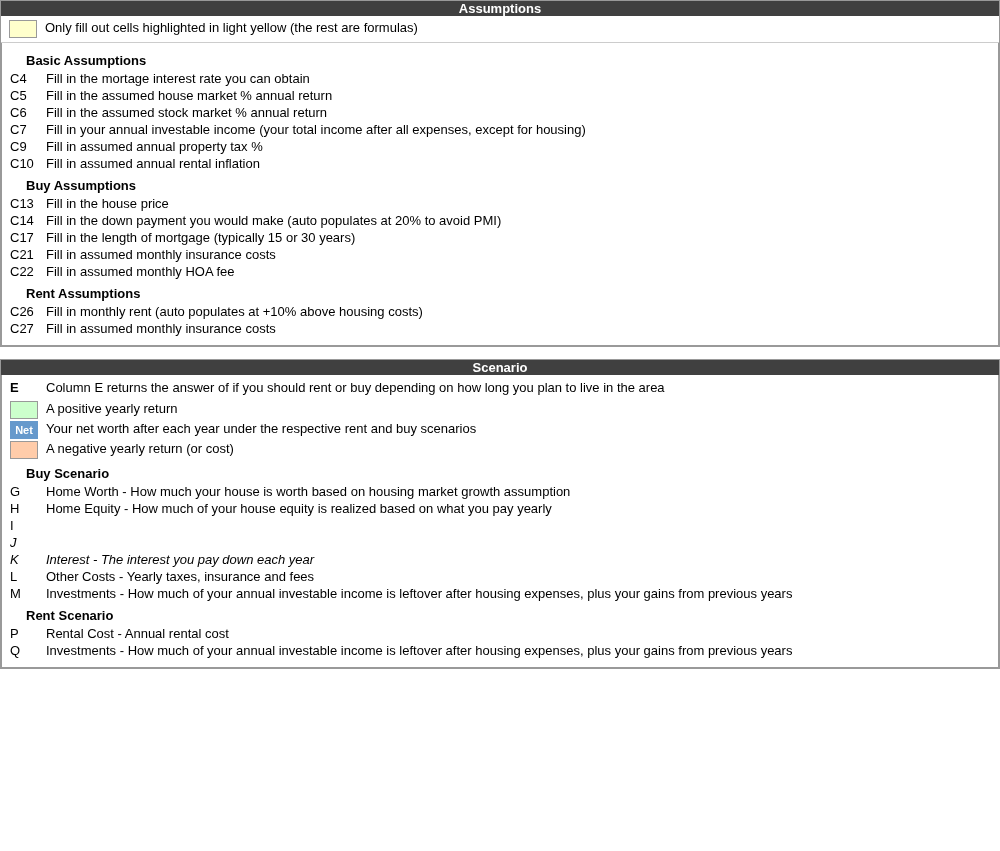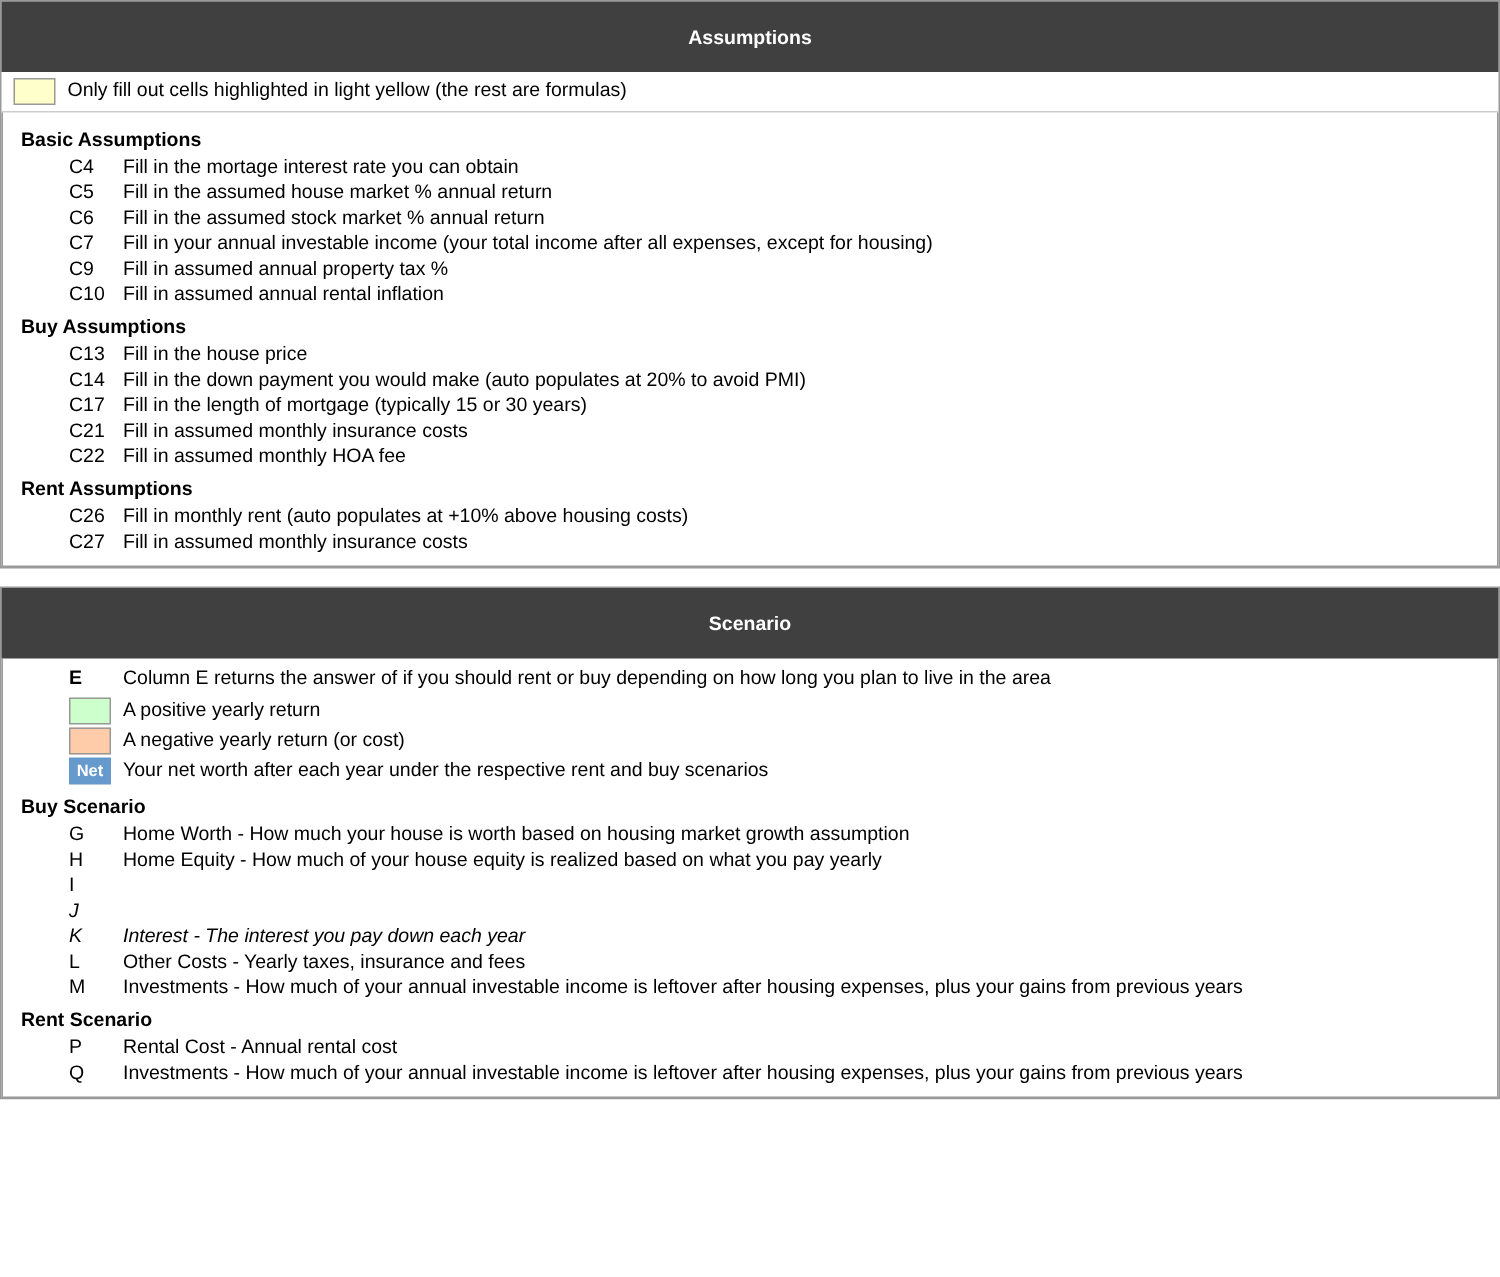--- a/index.html
+++ b/index.html
@@ -12,21 +12,21 @@
       font-size: 13px;
       background: #fff;
       color: #000;
       width: 1000px;
     }
     .section-header {
       background: #404040;
       color: #fff;
       text-align: center;
       font-weight: bold;
-      padding: 16px 8px;
+      padding: 0 8px;
       font-size: 13px;
     }
     .legend-row {
       display: flex;
       padding: 4px 8px;
       border-bottom: 1px solid #ccc;
     }
     .yellow-box {
       width: 28px;
       height: 18px;
@@ -36,28 +36,27 @@
       flex-shrink: 0;
     }
     .section-body {
       padding: 4px 8px 8px 8px;
       border: 1px solid #999;
       border-top: none;
       margin-bottom: 0;
     }
     .section-title {
       font-weight: bold;
-      margin: 6px 0 2px 4px;
+      margin: 6px 0 2px 16px;
       font-size: 13px;
     }
     .row {
       display: flex;
       align-items: flex-start;
       padding: 1px 0;
-      margin-left: 36px;
     }
     .cell-label {
       width: 36px;
       font-size: 13px;
       flex-shrink: 0;
       color: #000;
     }
     .cell-text {
       flex: 1;
       font-size: 13px;
@@ -193,29 +192,29 @@
       <div class="cell-label" style="font-weight:bold;">E</div>
       <span class="cell-text">Column E returns the answer of if you should rent or buy depending on how long you plan to live in the area</span>
     </div>
 
     <div class="row" style="margin-top:4px;">
       <div class="color-box green-box"></div>
       <span class="cell-text">A positive yearly return</span>
     </div>
 
     <div class="row">
+      <div class="net-box">Net</div>
+      <span class="cell-text">Your net worth after each year under the respective rent and buy scenarios</span>
+    </div>
+
+    <div class="row">
       <div class="color-box salmon-box"></div>
       <span class="cell-text">A negative yearly return (or cost)</span>
     </div>
 
-    <div class="row">
-      <div class="net-box">Net</div>
-      <span class="cell-text">Your net worth after each year under the respective rent and buy scenarios</span>
-    </div>
-
     <div class="section-title">Buy Scenario</div>
     <div id="results-buy-rows">
         <div class="row">
           <span class="cell-label" style="font-style:normal">G</span>
           <span class="cell-text">Home Worth - How much your house is worth based on housing market growth assumption</span>
         </div>
         <div class="row">
           <span class="cell-label" style="font-style:normal">H</span>
           <span class="cell-text">Home Equity - How much of your house equity is realized based on what you pay yearly</span>
         </div>

